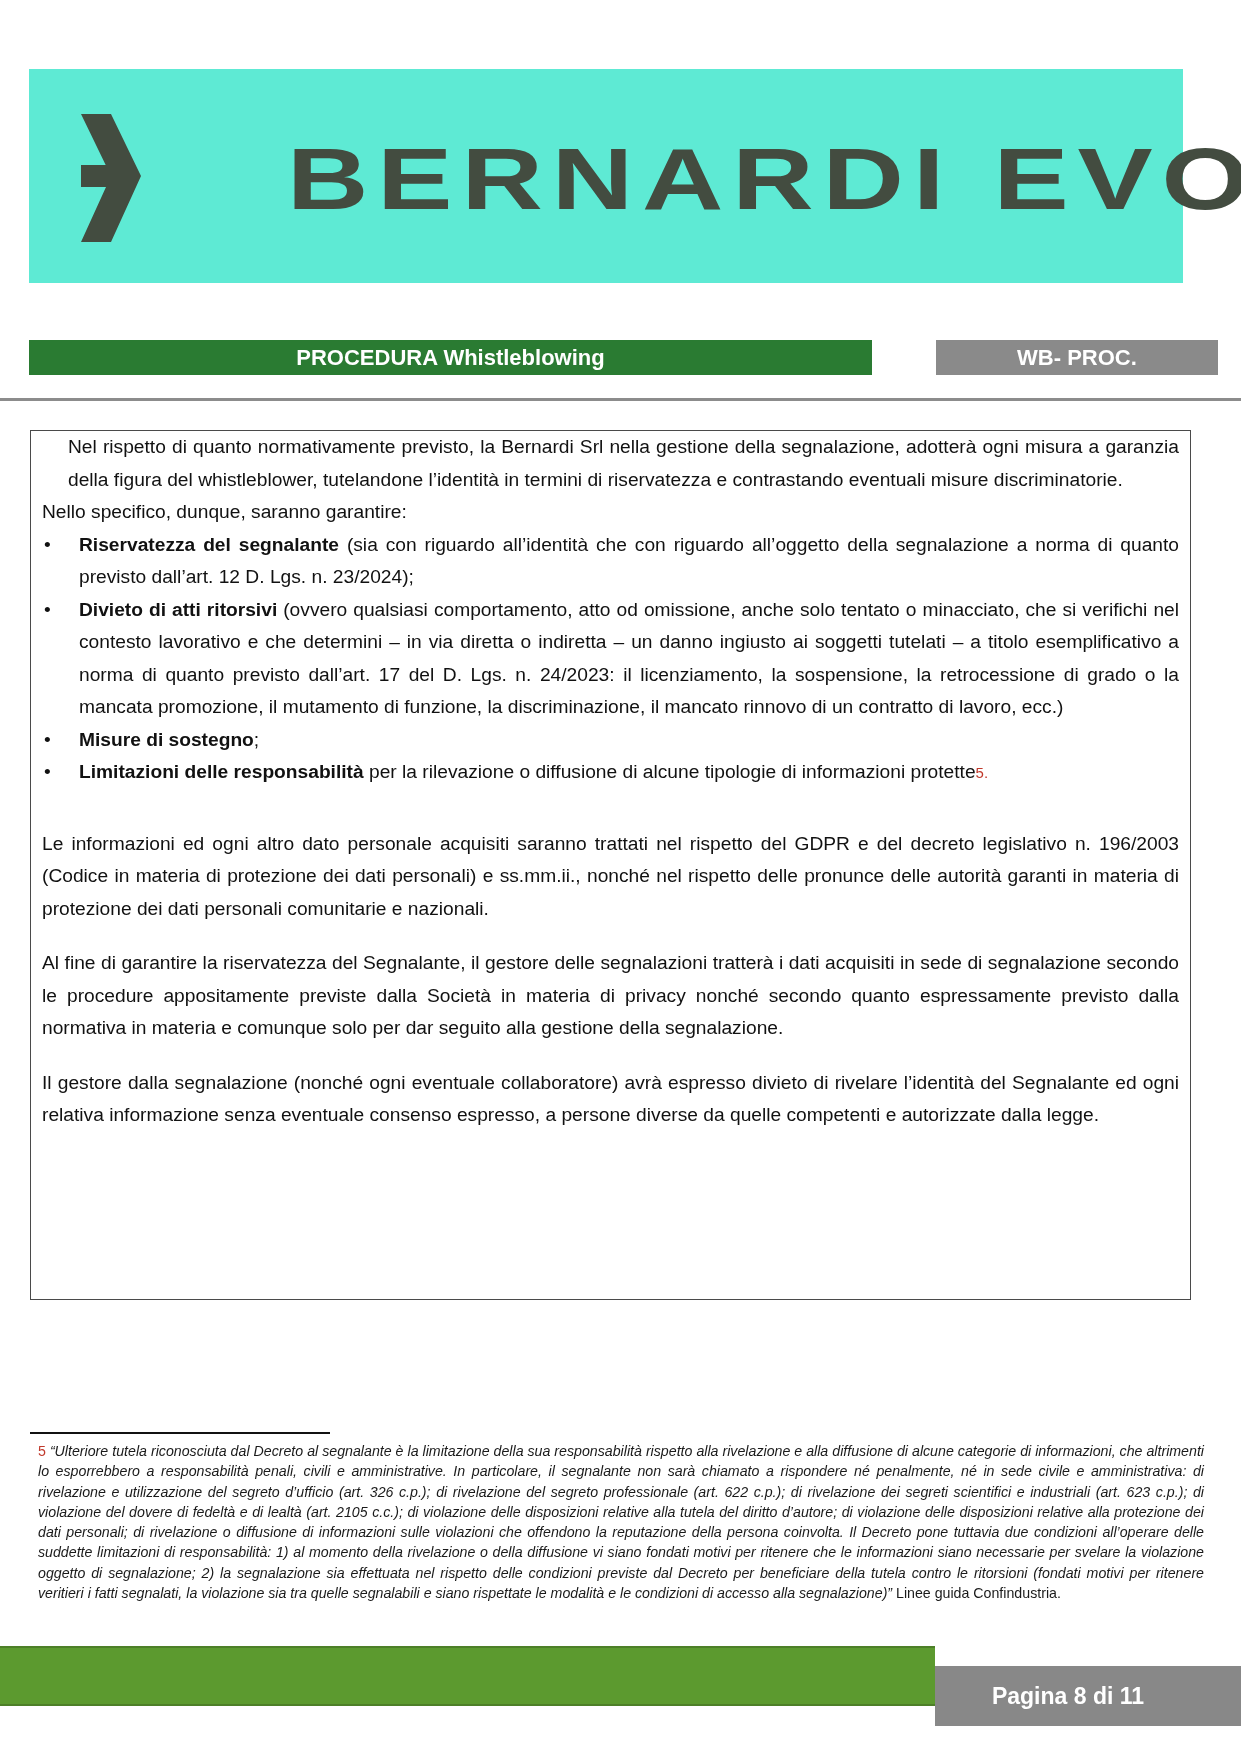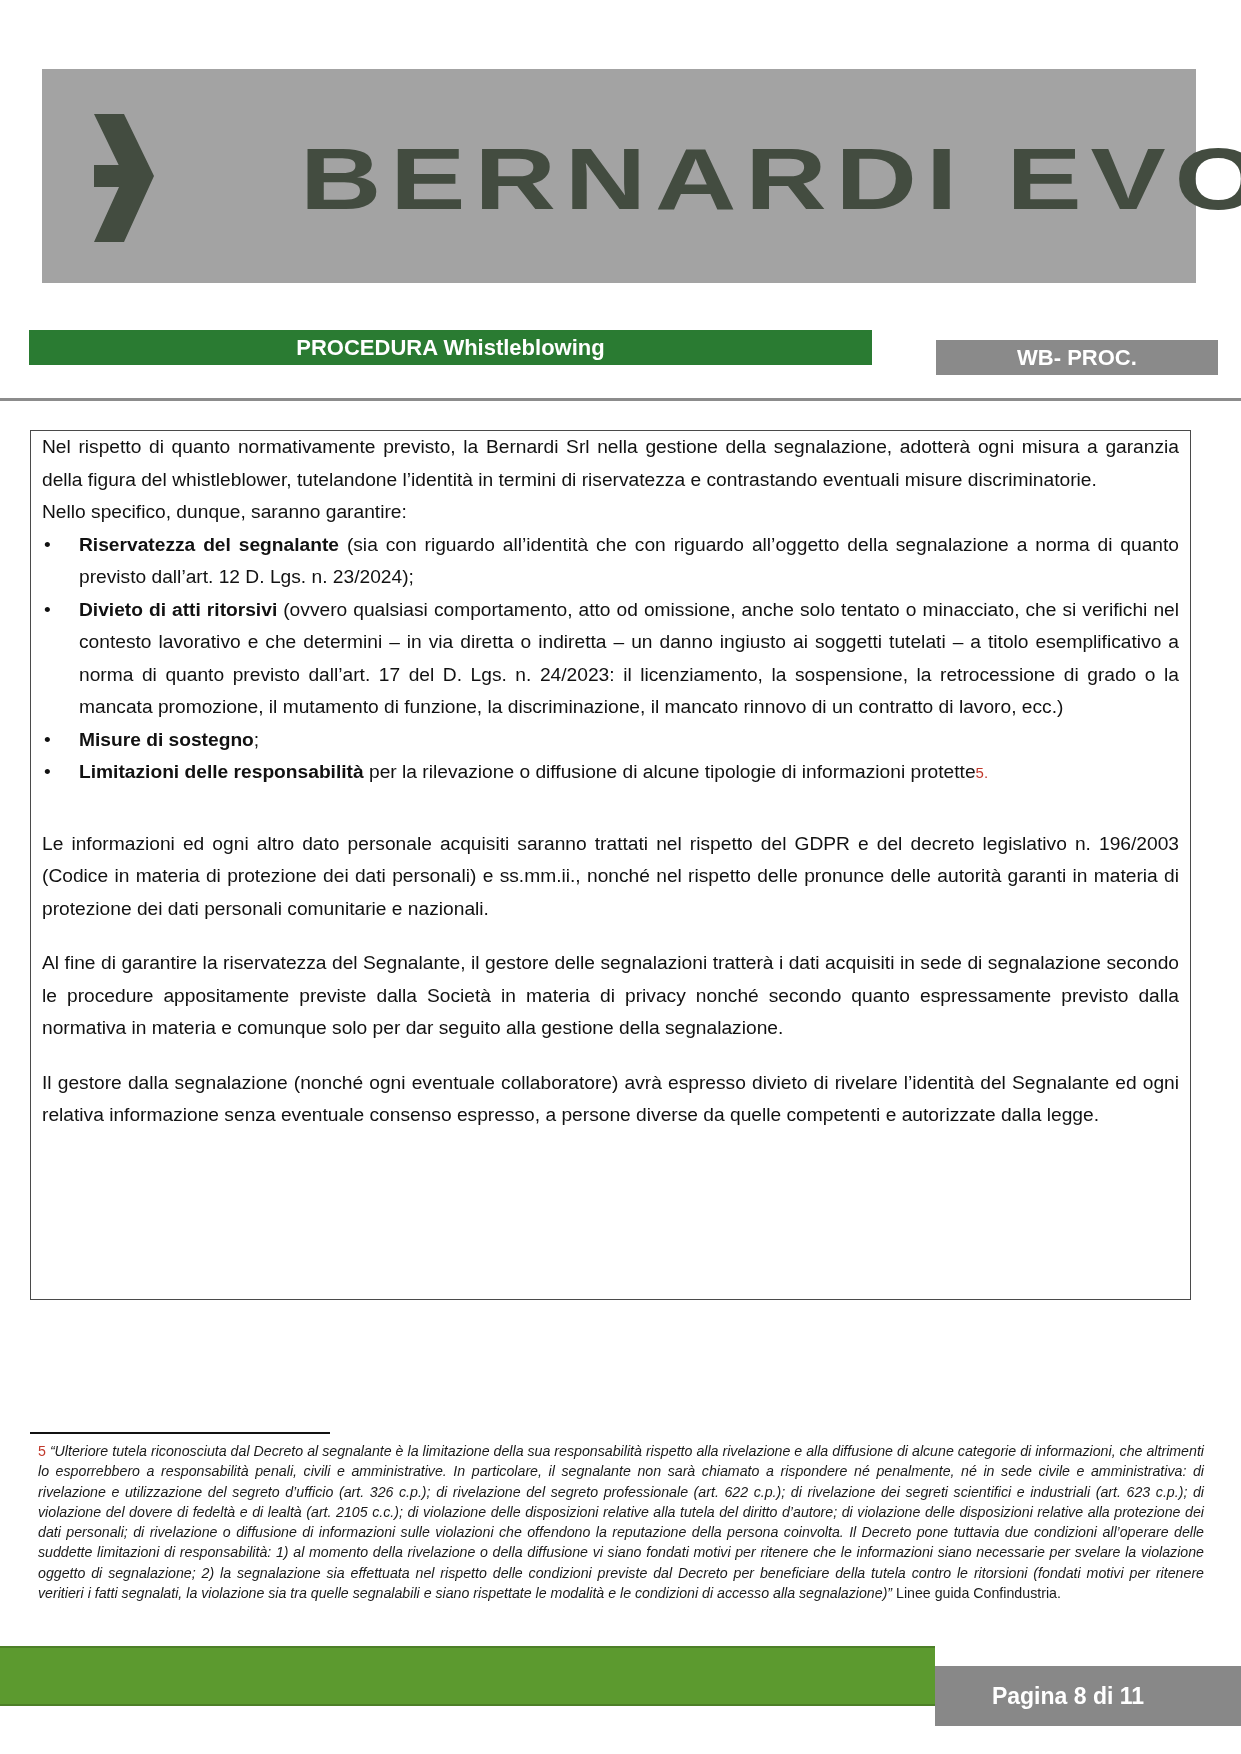--- a/index.html
+++ b/index.html
@@ -1,37 +1,37 @@
 <!DOCTYPE html>
 <html><head>
 <meta charset="utf-8">
 <style>
   html, body { margin: 0; padding: 0; background: #ffffff; }
   body { width: 1241px; height: 1754px; position: relative; overflow: hidden;
          font-family: "Liberation Sans", "DejaVu Sans", sans-serif; color: #111; }
 
-  .logo-band { position: absolute; left: 42px; top: 69px; width: 1154px; height: 214px;
-               background: #a3a3a3; }
+  .logo-band { position: absolute; left: 29px; top: 69px; width: 1154px; height: 214px;
+               background: #5eead4; }
   .logo-mark { position: absolute; left: 52px; top: 45px; width: 180px; height: 128px; }
   .logo-text { position: absolute; left: 258px; top: 60px; font-size: 88px; font-weight: bold;
                color: #434c40; letter-spacing: 7px; line-height: 100px; transform: scaleX(1.28);
                transform-origin: left center; }
 
-  .title-bar { position: absolute; left: 29px; top: 330px; width: 843px; height: 35px;
+  .title-bar { position: absolute; left: 29px; top: 340px; width: 843px; height: 35px;
                background: #2a7b32; color: #fff; font-weight: bold; font-size: 22px;
                display: flex; align-items: center; justify-content: center; }
   .code-bar { position: absolute; left: 936px; top: 340px; width: 282px; height: 35px;
               background: #8a8a8a; color: #fff; font-weight: bold; font-size: 22px;
               display: flex; align-items: center; justify-content: center; }
   .rule { position: absolute; left: 0; top: 398px; width: 1241px; height: 3px; background: #8c8c8c; }
 
   .content-box { position: absolute; left: 30px; top: 430px; width: 1161px; height: 870px;
                  border: 1.5px solid #4a4a4a; box-sizing: border-box; padding: 0 11px 0 11px; }
   .p { font-size: 19.2px; line-height: 32.5px; text-align: justify; margin: 0; }
-  .p.first { margin-top: 0px; }
+  .p.first { margin-top: 0px; margin-left: 26px; }
   .bullets { list-style: none; margin: 0; padding: 0; }
   .bullets li { position: relative; padding-left: 37px; font-size: 19.2px; line-height: 32.5px;
                 text-align: justify; }
   .bullets li .dot { position: absolute; left: 2px; top: 0; }
   .bold { font-weight: bold; }
   .fnref { color: #c0392b; font-size: 15px; }
 
   .section-head { margin: 17px 1px 0 1px; height: 35px; background: #a6a6a6; border: 1.5px solid #555;
                   box-sizing: border-box; color: #fff; font-size: 20px; padding-left: 11px;
                   display: flex; align-items: center; }

